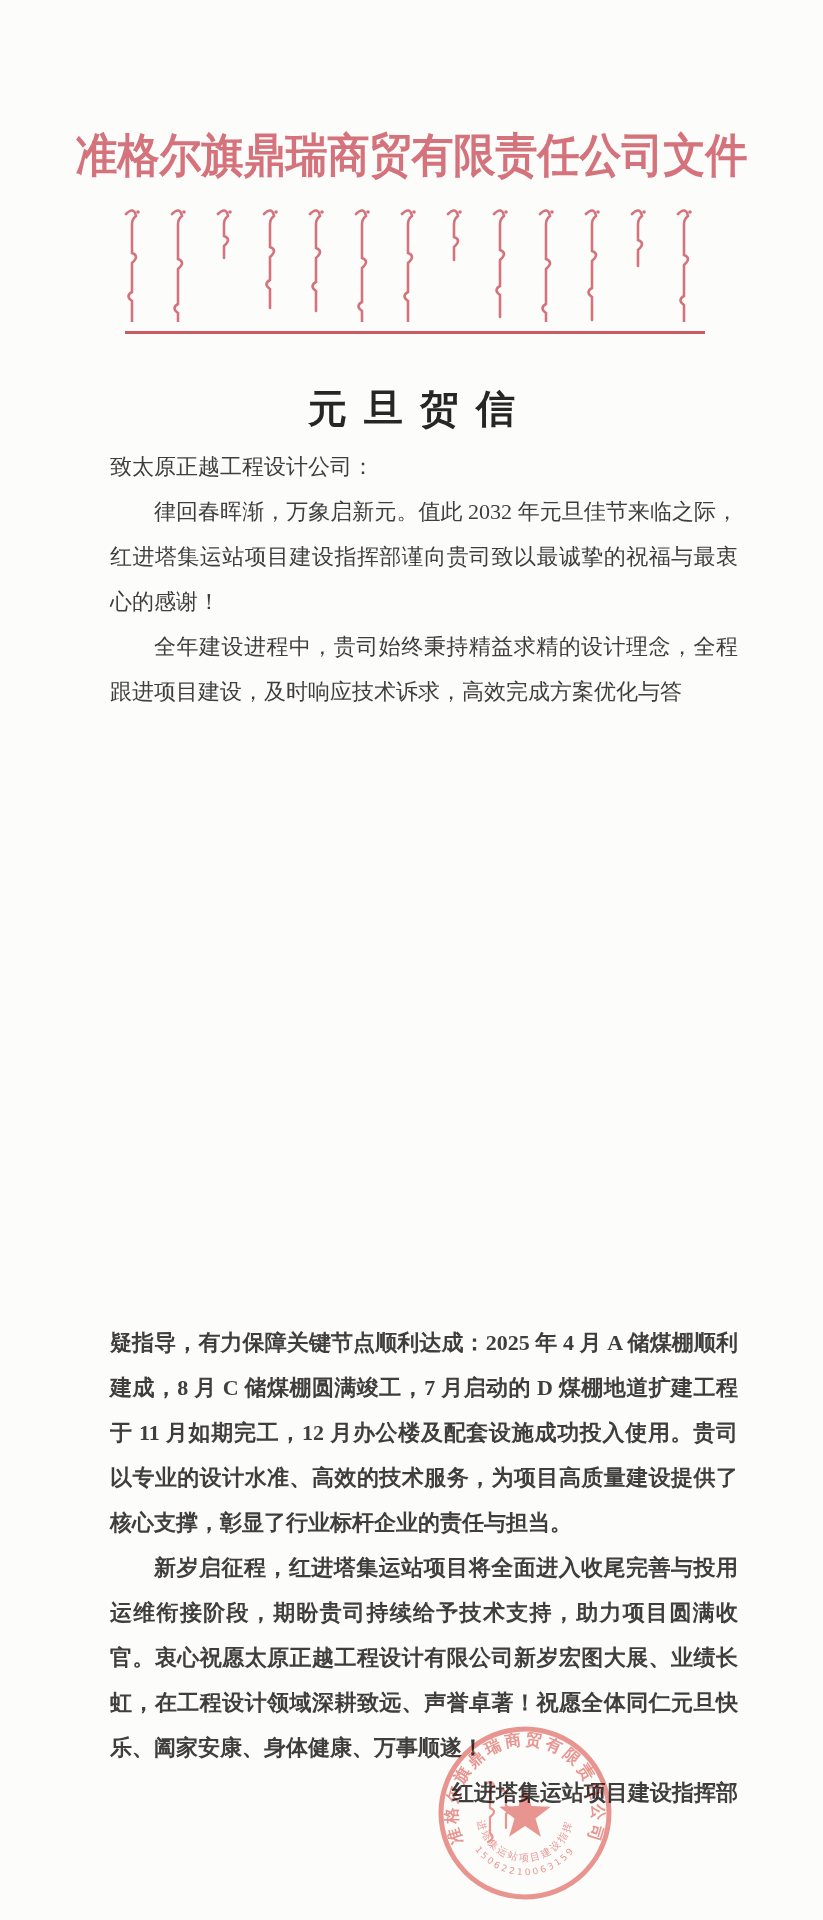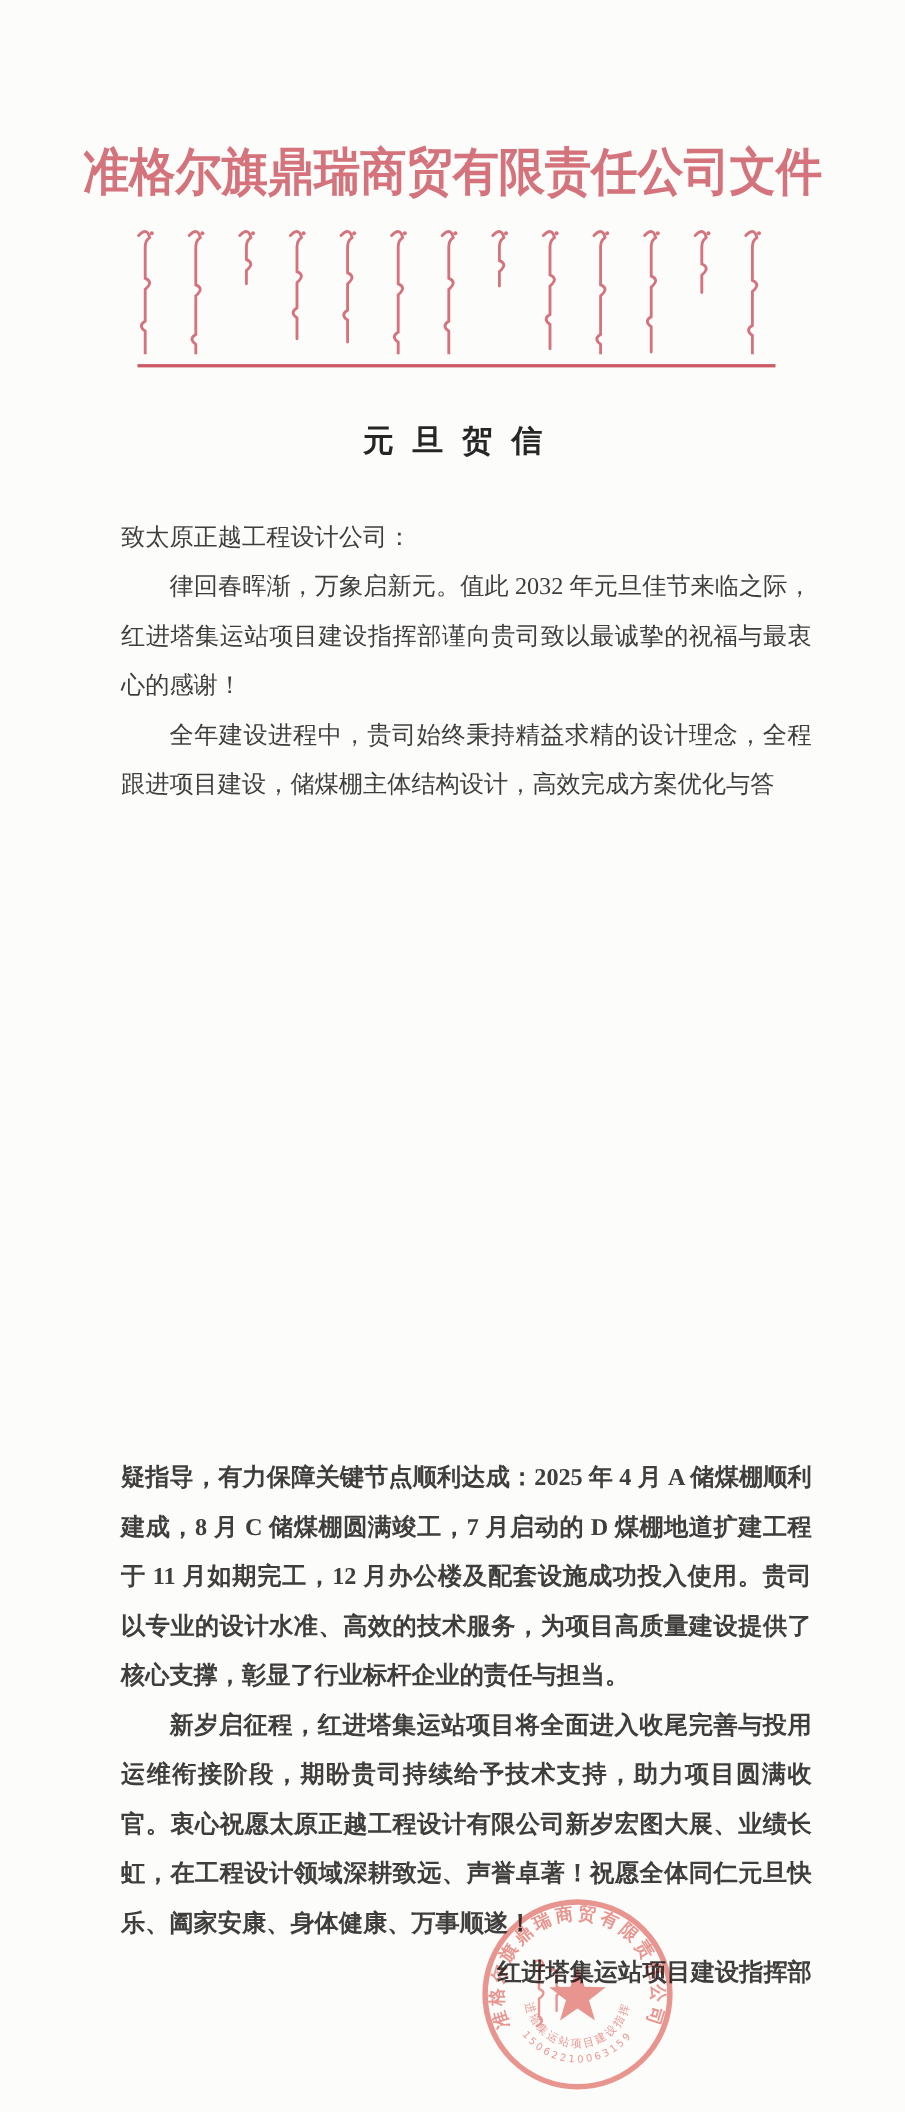--- a/index.html
+++ b/index.html
@@ -22,31 +22,31 @@
   .mongolian-row{
     position:absolute;top:204px;left:116px;width:590px;height:118px;
   }
   .red-rule{
     position:absolute;top:331px;left:125px;width:580px;height:3px;
     background:#cc5a64;
   }
   .letter-title{
     position:absolute;top:382px;left:0;width:823px;
     text-align:center;
-    font-size:28px;font-weight:600;color:#262626;
+    font-size:39px;font-weight:600;color:#262626;
     letter-spacing:17px;text-indent:17px;
     white-space:nowrap;
   }
   .body-block{
     position:absolute;left:110px;width:628px;
     font-size:22px;line-height:45px;
     color:#3f3e3c;
     text-align:justify;
   }
-  .body-page1{top:465px;}
+  .body-page1{top:444px;}
   .body-page2{top:1320px;font-weight:bold;}
   .body-block p{margin:0;padding:0;}
   .indent{text-indent:2em;}
   .salutation{text-indent:0;}
   .signature-line{
     text-align:right;
     padding-right:34px;
     white-space:nowrap;
   }
   .date-line{
@@ -99,21 +99,21 @@
   </svg>
 </div>
 
 <div class="red-rule"></div>
 
 <div class="letter-title">元旦贺信</div>
 
 <div class="body-block body-page1">
   <p class="salutation">致太原正越工程设计公司：</p>
   <p class="indent">律回春晖渐，万象启新元。值此 2032 年元旦佳节来临之际，红进塔集运站项目建设指挥部谨向贵司致以最诚挚的祝福与最衷心的感谢！</p>
-  <p class="indent">全年建设进程中，贵司始终秉持精益求精的设计理念，全程跟进项目建设，储煤棚主体结构设计，高效完成方案优化与答</p>
+  <p class="indent">全年建设进程中，贵司始终秉持精益求精的设计理念，全程跟进项目建设，及时响应技术诉求，高效完成方案优化与答</p>
 </div>
 
 <div class="body-block body-page2">
   <p>疑指导，有力保障关键节点顺利达成：2025 年 4 月 A 储煤棚顺利建成，8 月 C 储煤棚圆满竣工，7 月启动的 D 煤棚地道扩建工程于 11 月如期完工，12 月办公楼及配套设施成功投入使用。贵司以专业的设计水准、高效的技术服务，为项目高质量建设提供了核心支撑，彰显了行业标杆企业的责任与担当。</p>
   <p class="indent">新岁启征程，红进塔集运站项目将全面进入收尾完善与投用运维衔接阶段，期盼贵司持续给予技术支持，助力项目圆满收官。衷心祝愿太原正越工程设计有限公司新岁宏图大展、业绩长虹，在工程设计领域深耕致远、声誉卓著！祝愿全体同仁元旦快乐、阖家安康、身体健康、万事顺遂！</p>
   <p class="signature-line">红进塔集运站项目建设指挥部</p>
 </div>
 
 <div class="seal">
   <svg viewBox="0 0 190 190" xmlns="http://www.w3.org/2000/svg">

